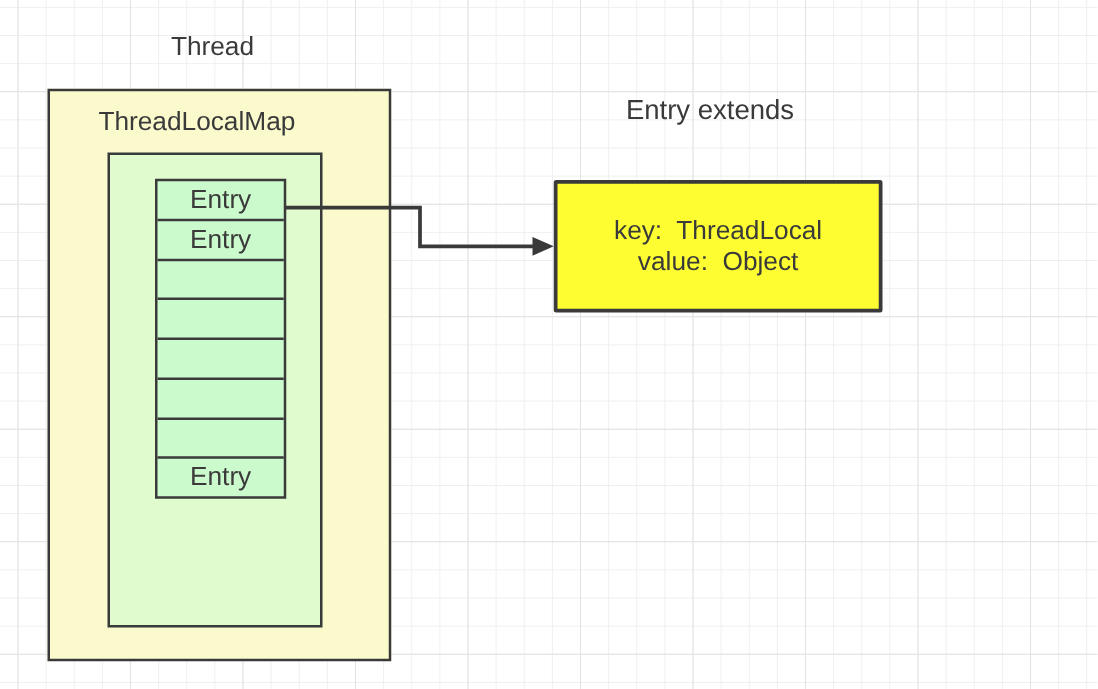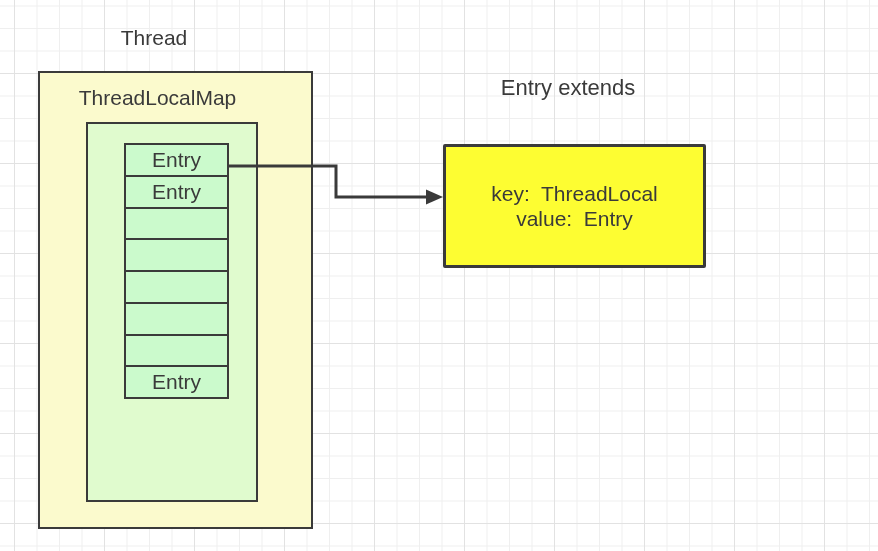--- a/index.html
+++ b/index.html
@@ -23,21 +23,21 @@
     color: #3a3a3a;
   }
   .abs { position: absolute; }
   .shape-label {
     font-size: 21px;
     color: #3a3a3a;
     text-align: center;
   }
   
   #thread-label {
-    left: 24px; top: 26px; width: 260px;
+    left: 40px; top: 26px; width: 260px;
   }
   
   #threadlocalmap-box {
     left: 38px; top: 71px; width: 275px; height: 458px;
     box-sizing: border-box;
     background: #fbfacd;
     border: 2.5px solid #3a3a3a;
   }
   #threadlocalmap-title {
     left: 38px; top: 86px; width: 239px;
@@ -76,21 +76,21 @@
   
   #annotation {
     left: 400px; top: 76px; width: 336px;
     text-align: center;
     font-size: 22px;
     line-height: 23px;
     color: #3a3a3a;
   }
   
   #entry-detail-box {
-    left: 443px; top: 144px; width: 263px; height: 124px;
+    left: 443px; top: 144px; width: 263px; height: 106px;
     box-sizing: border-box;
     background: #fdfd32;
     border: 3px solid #3a3a3a;
     border-radius: 2px;
     display: flex;
     flex-direction: column;
     align-items: center;
     justify-content: center;
   }
   #entry-detail-box .kv-line {
@@ -127,16 +127,16 @@
     <polyline points="0,8 108,8 108,39 201,39" fill="none" stroke="#3a3a3a" stroke-width="3"></polyline>
     <polygon points="215,39 198,31.5 198,46.5" fill="#3a3a3a"></polygon>
   </svg>
 
   <div class="abs" id="annotation">
     <div>Entry extends</div>
   </div>
 
   <div class="abs" id="entry-detail-box">
     <div class="kv-line">key:  ThreadLocal</div>
-    <div class="kv-line">value:  Entry</div>
+    <div class="kv-line">value:  Object</div>
   </div>
 
 </div>
 
 </body></html>

